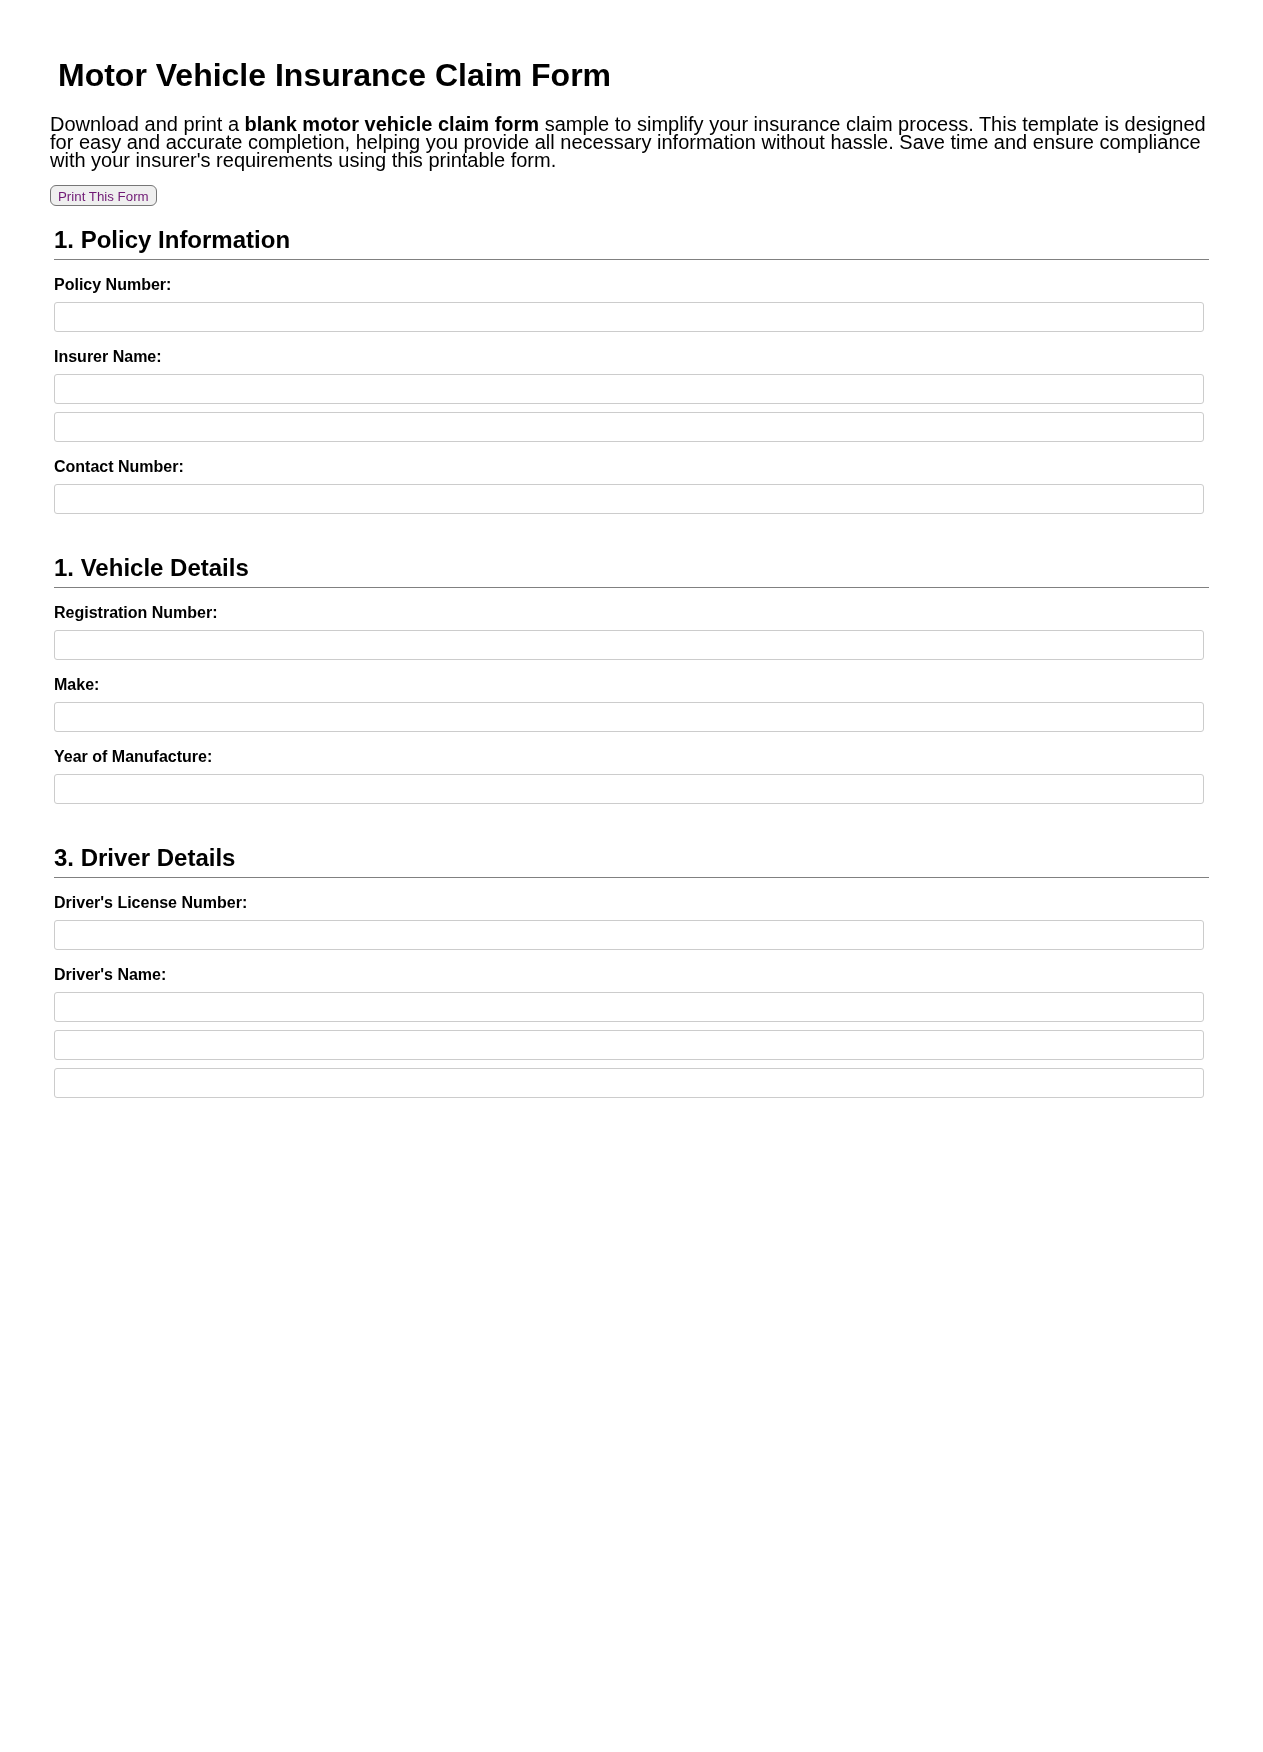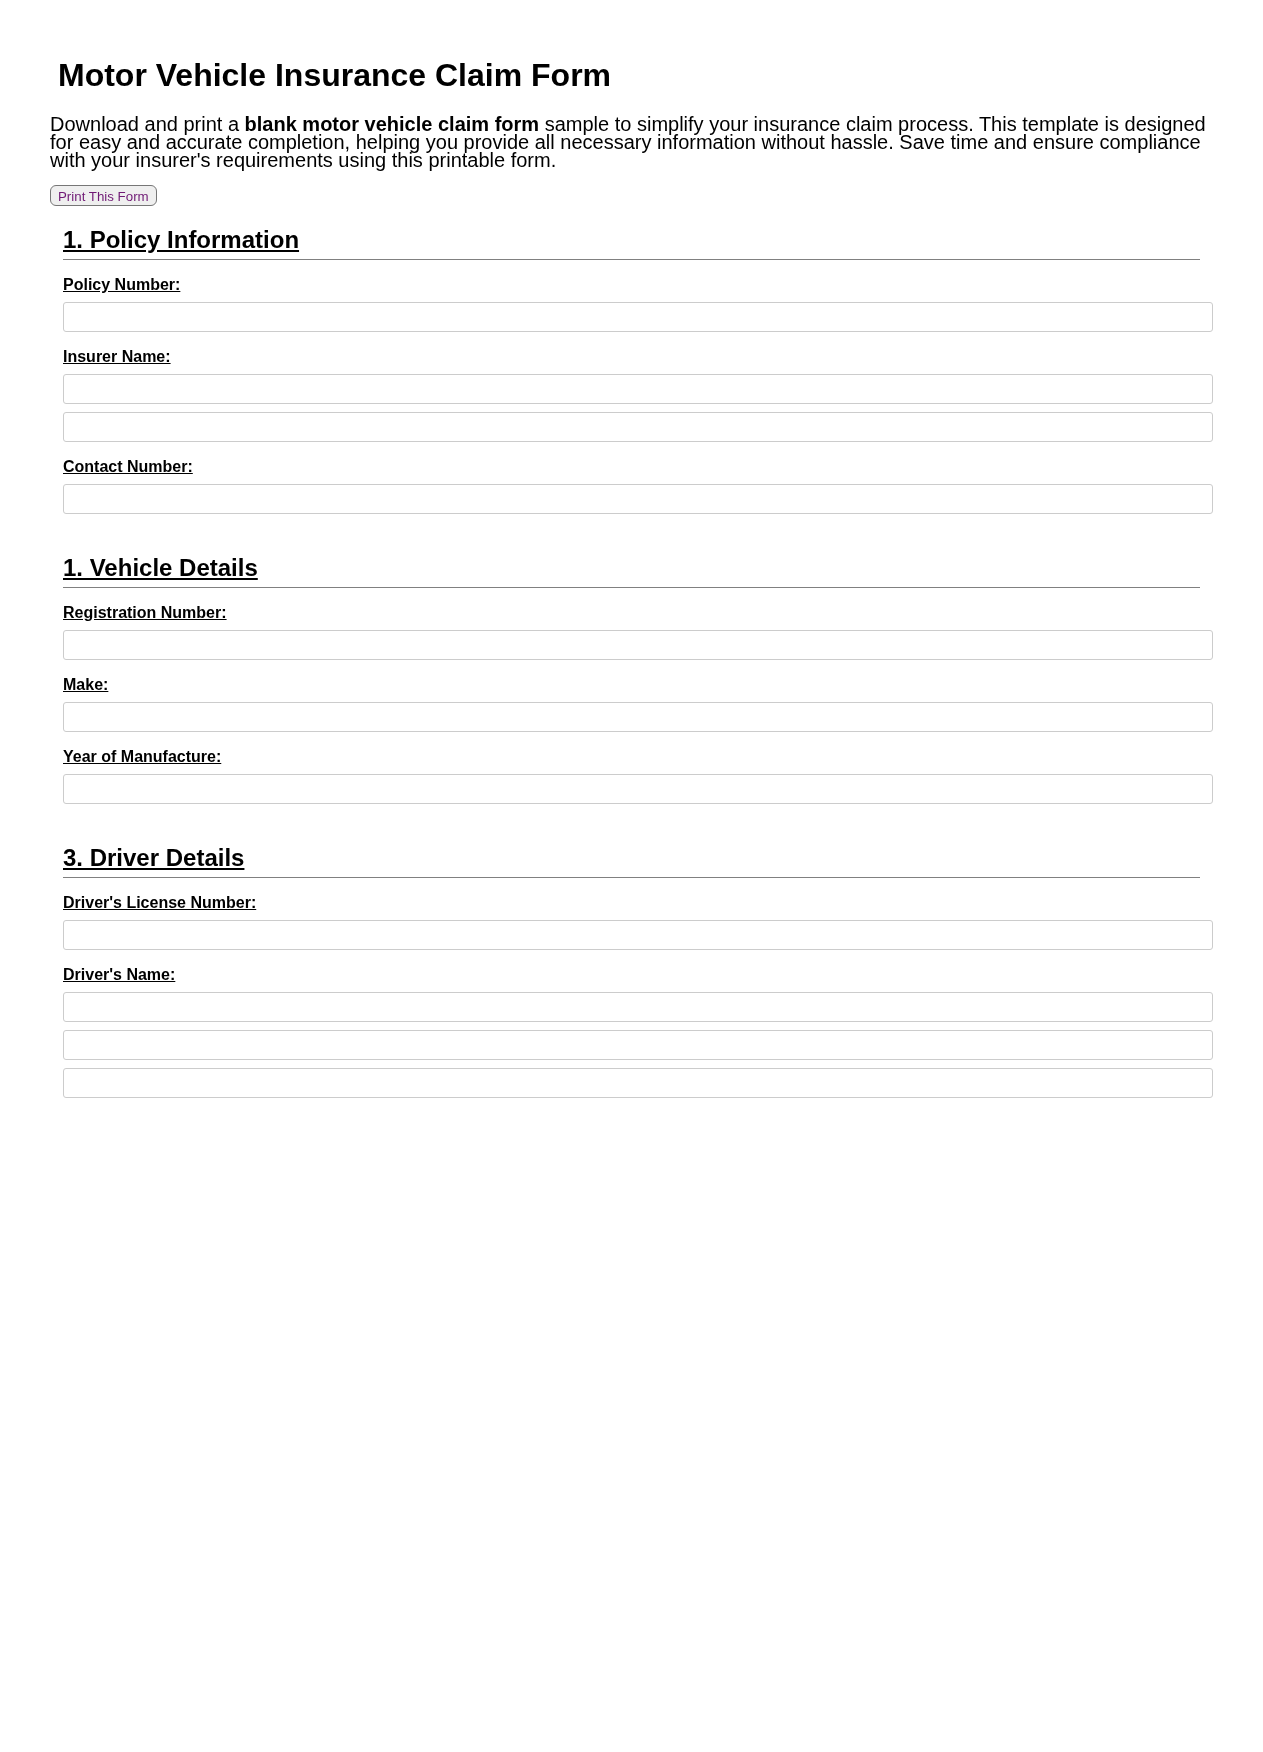--- a/index.html
+++ b/index.html
@@ -41,22 +41,21 @@
       font-size: 13.3px;
       line-height: 19px;
       background: #efefef;
       border: 1px solid #767676;
       border-radius: 6px;
       color: #701a75;
       box-sizing: border-box;
       cursor: pointer;
     }
     .section {
-      margin: 13px;
-      text-decoration: underline;
+      margin: 4px;
     }
     .section.first { margin-top: 20px; }
     .section + .section { margin-top: 40px; }
     h2.section-title {
       font-size: 24px;
       line-height: 28px;
       font-weight: bold;
       margin: 0;
       padding-bottom: 5px;
       border-bottom: 1px solid #808080;

